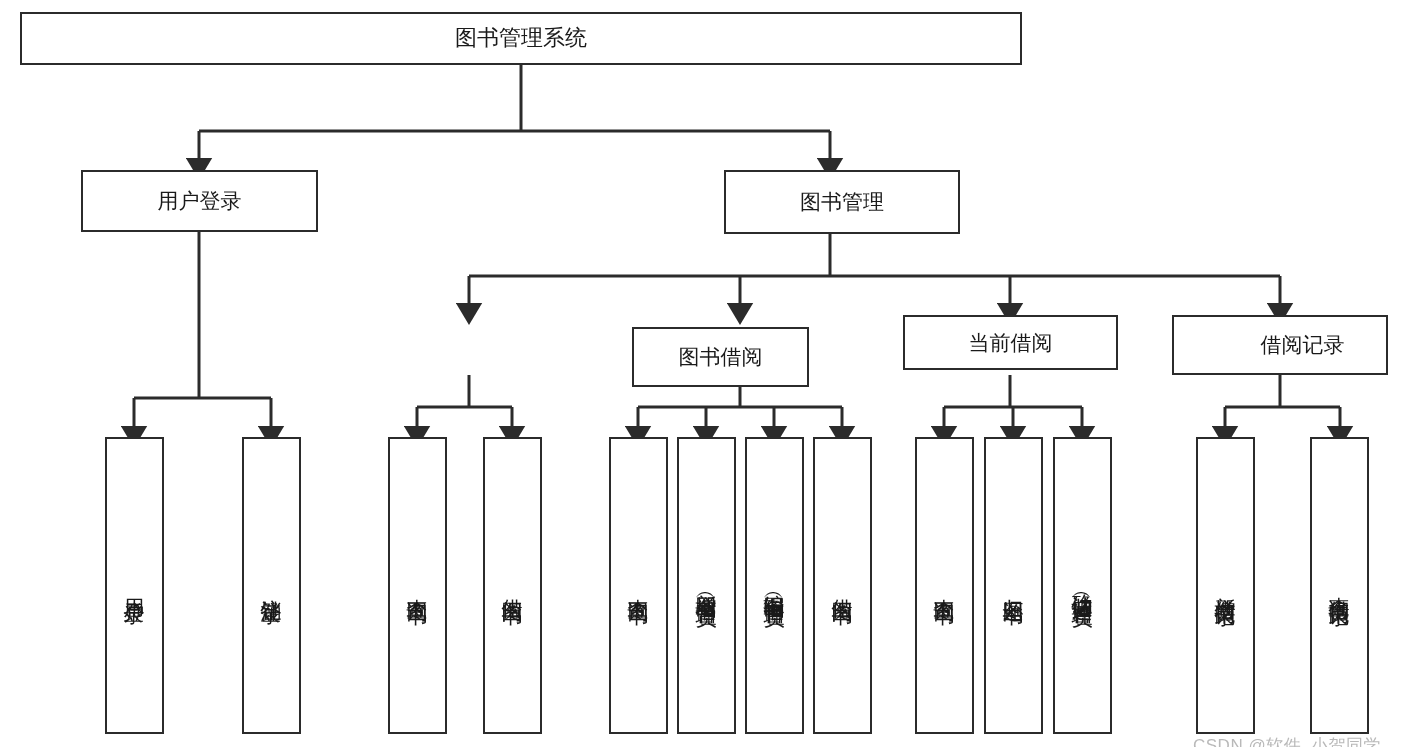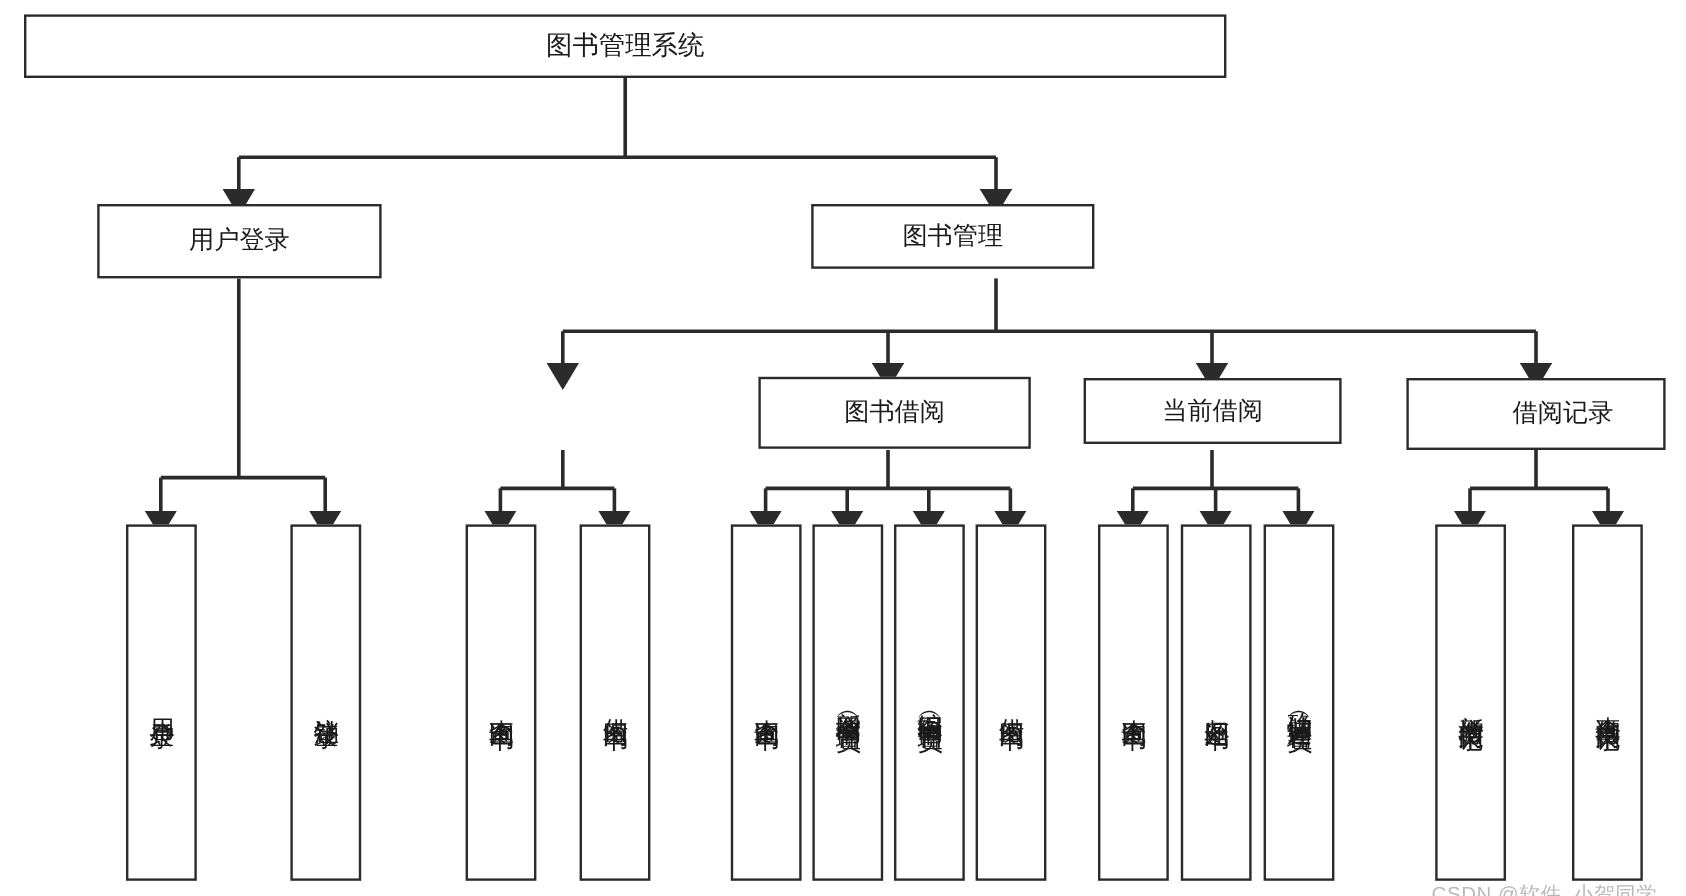--- a/index.html
+++ b/index.html
@@ -121,25 +121,25 @@
     </g>
   </svg>
 
   <div class="node root" style="left:20px; top:12px; width:1002px; height:53px;">
     <span class="label">图书管理系统</span>
   </div>
 
   <div class="node h" style="left:81px; top:170px; width:237px; height:62px;">
     <span class="label">用户登录</span>
   </div>
-  <div class="node h" style="left:676px; top:170px; width:236px; height:54px;">
+  <div class="node h" style="left:724px; top:170px; width:236px; height:64px;">
     <span class="label">图书管理</span>
   </div>
 
-  <div class="node h" style="left:632px; top:314px; width:227px; height:60px;">
+  <div class="node h" style="left:632px; top:327px; width:177px; height:60px;">
     <span class="label">图书借阅</span>
   </div>
   <div class="node h" style="left:903px; top:315px; width:215px; height:55px;">
     <span class="label">当前借阅</span>
   </div>
   <div class="node h" style="left:1172px; top:315px; width:216px; height:60px;padding-left:45px;">
     <span class="label">借阅记录</span>
   </div>
 
   <div class="node leaf" style="left:105px; top:437px; width:59px; height:297px;">

